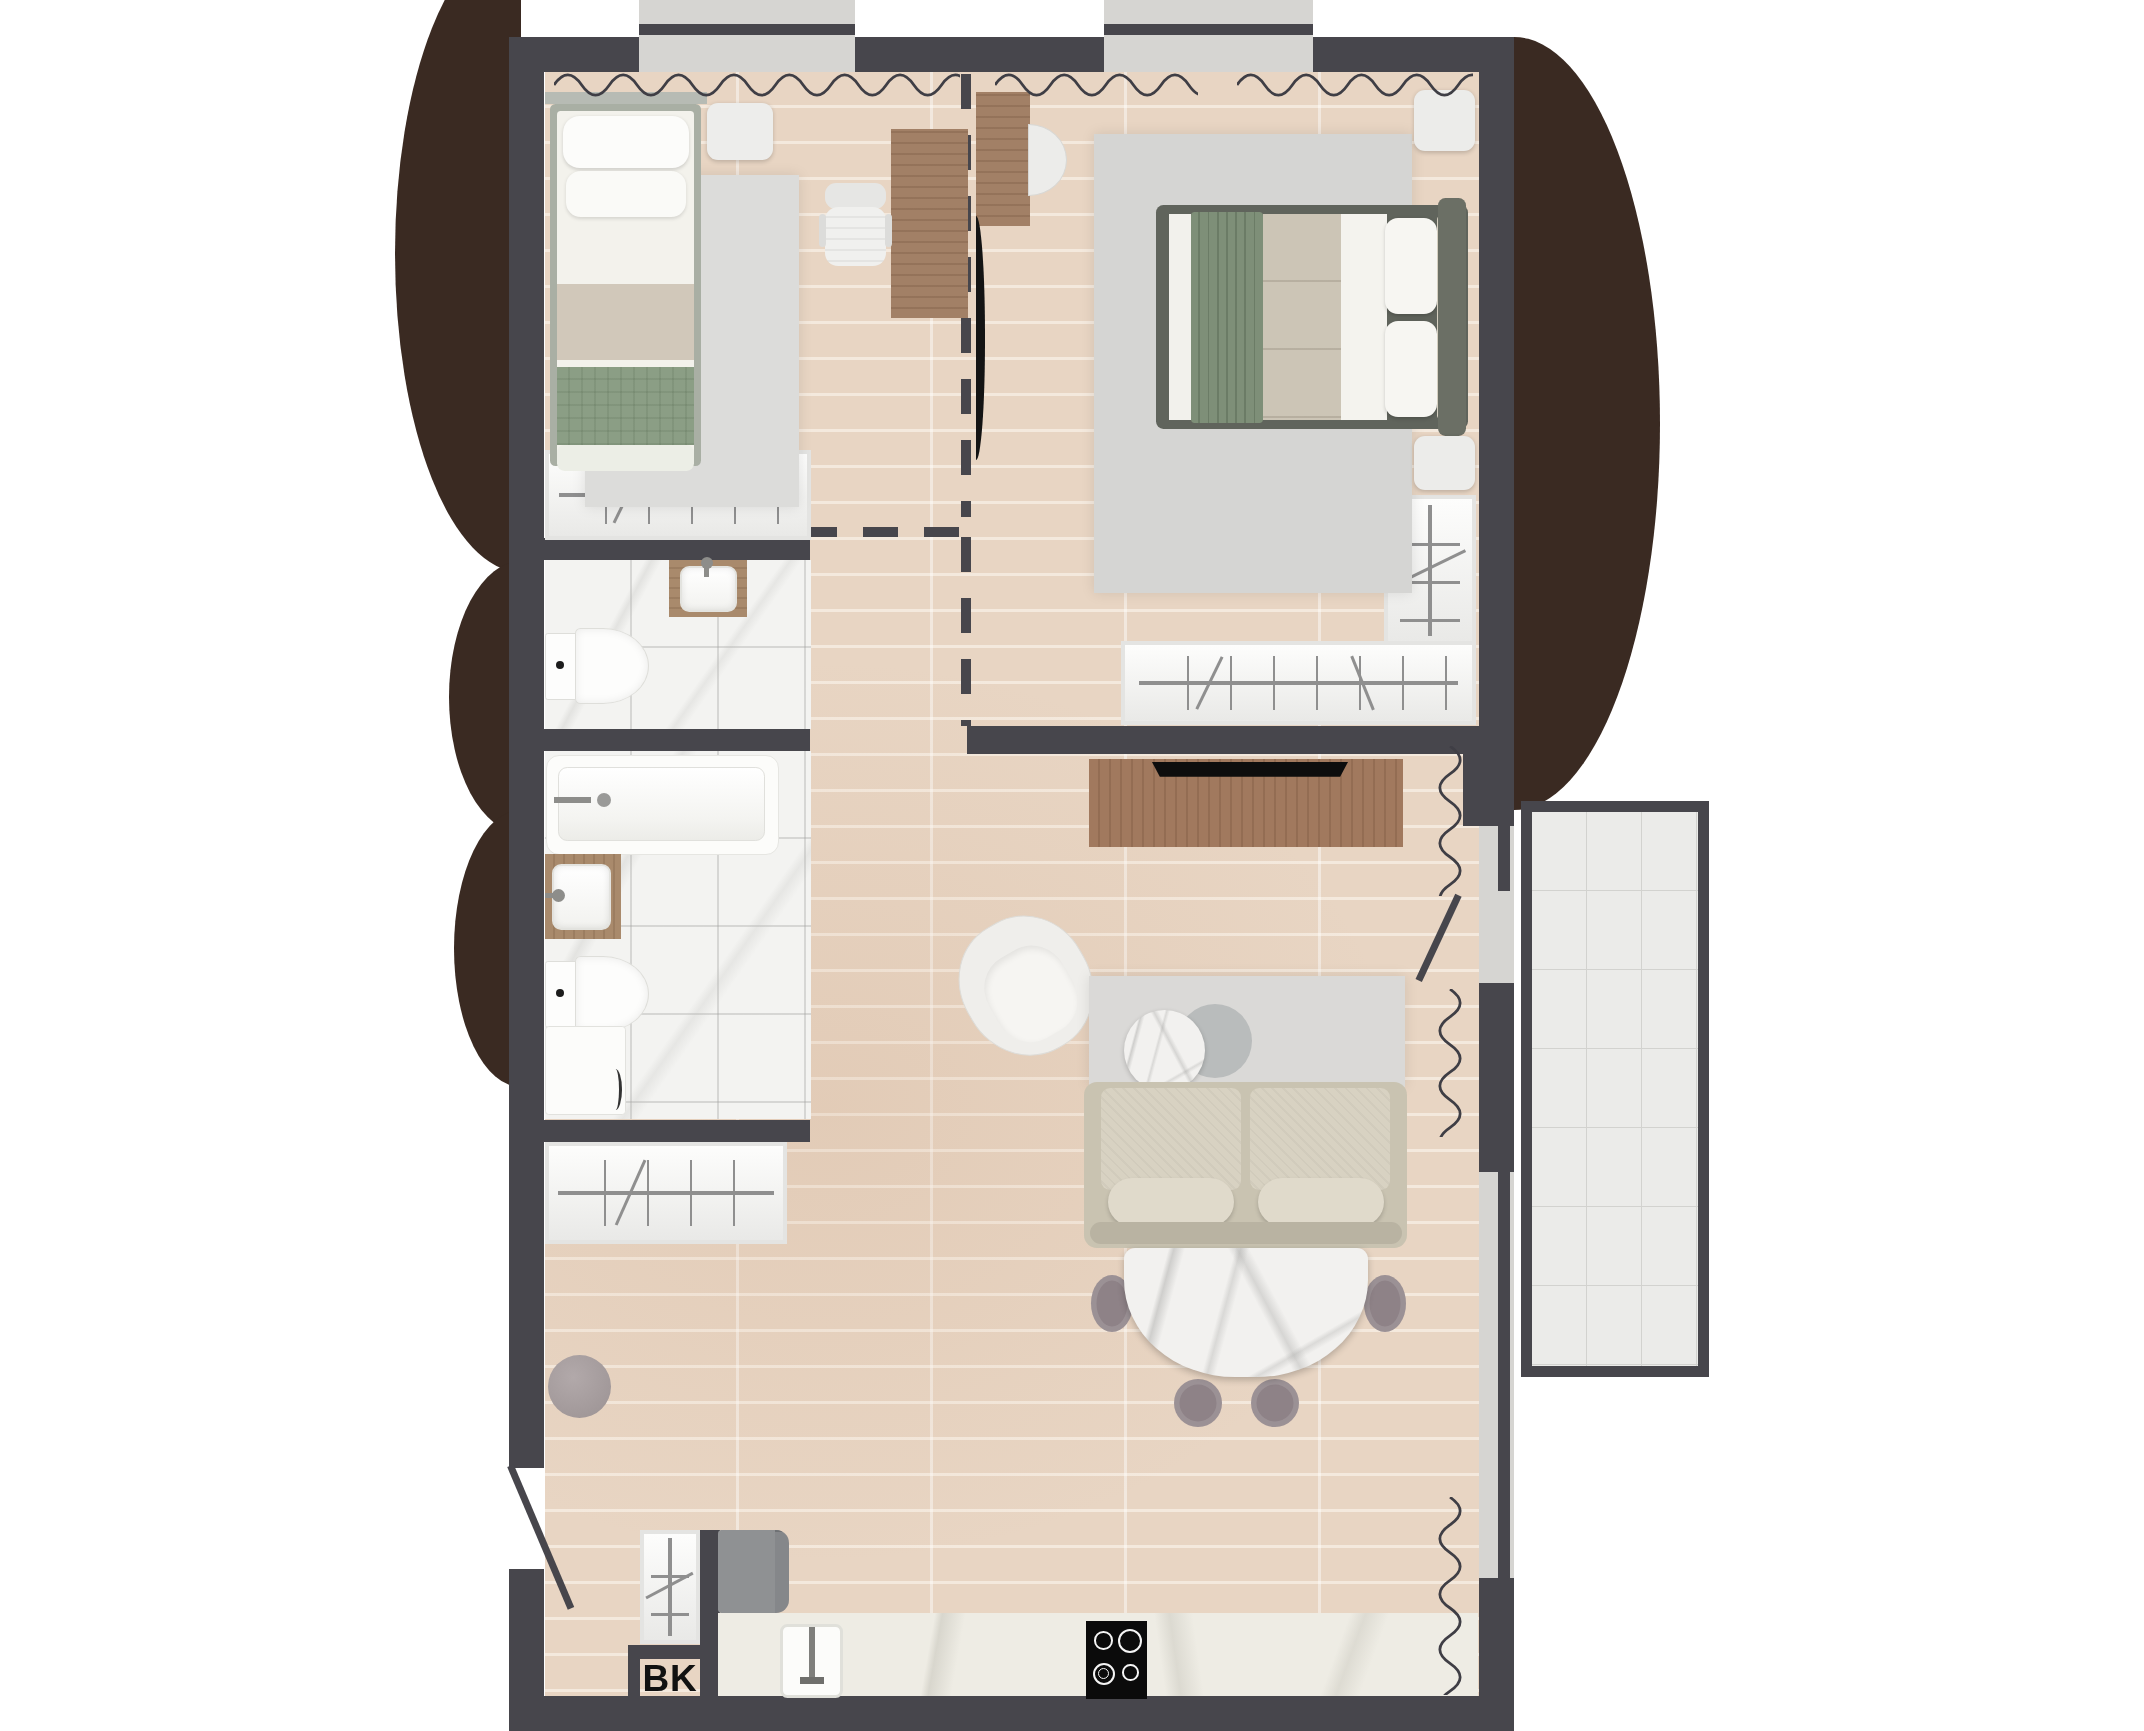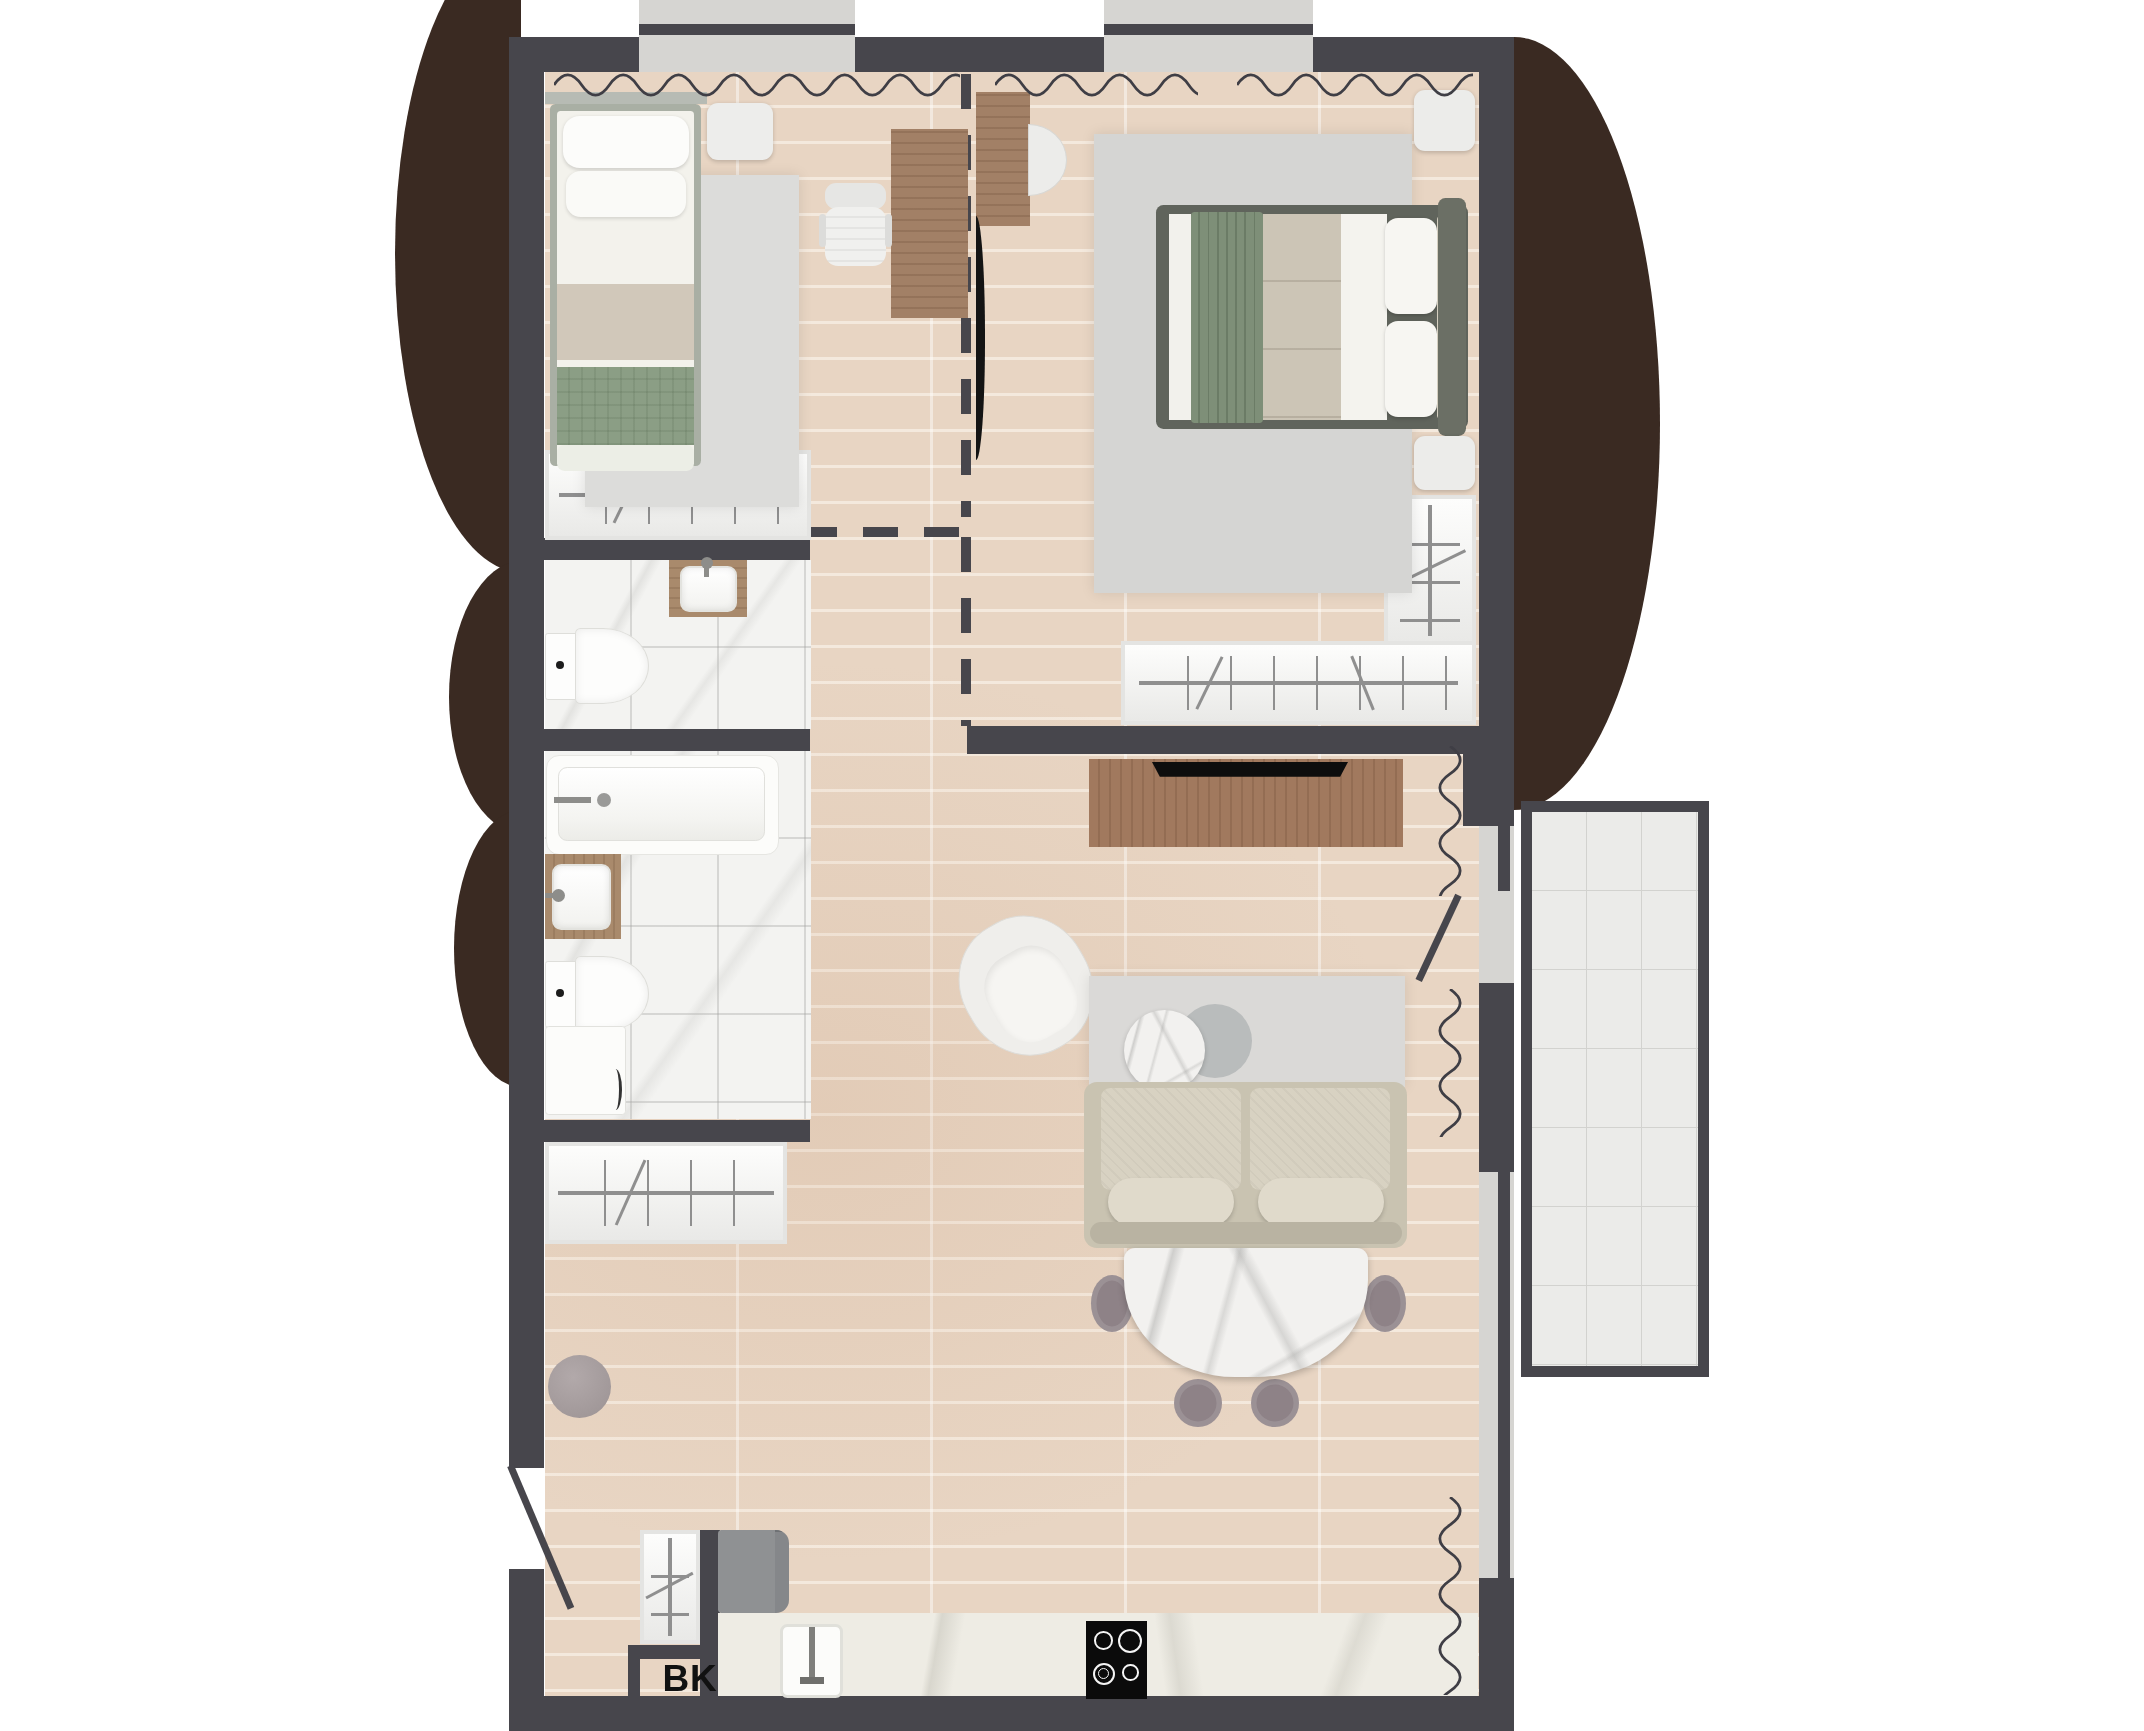--- a/index.html
+++ b/index.html
@@ -275,18 +275,18 @@
   </svg>
   <svg class="abs" style="left:1438px;top:1497px;" width="24" height="198" viewBox="0 0 26 214">
     <path d="M13,0 Q35,15 13,30 T13,60 T13,90 T13,120 T13,150 T13,180 T13,210 T13,240" fill="none" style="stroke:var(--c-radiator,#3f3e45);" stroke-width="3"></path>
   </svg>
 
   <div class="abs wall" style="left:507px;top:1466px;width:6.5px;height:155px;transform-origin:2.8px 0;transform:rotate(-23deg);"></div>
   <div class="abs wall" style="left:1455px;top:895px;width:6.5px;height:94px;transform-origin:2.8px 0;transform:rotate(25deg);"></div>
 
   <div class="abs" style="left:548px;top:1355px;width:63px;height:63px;border-radius:50%;
               background:radial-gradient(circle at 40% 35%,#b2a9aa,#9b9293);"></div>
-  <div class="abs label-bk" style="left:640px;top:1659px;width:60px;height:39px;margin-left:20px;">
+  <div class="abs label-bk" style="left:640px;top:1659px;width:60px;height:39px;">
     <span>BK</span>
   </div>
 
 </div>
 
 
 </body></html>

